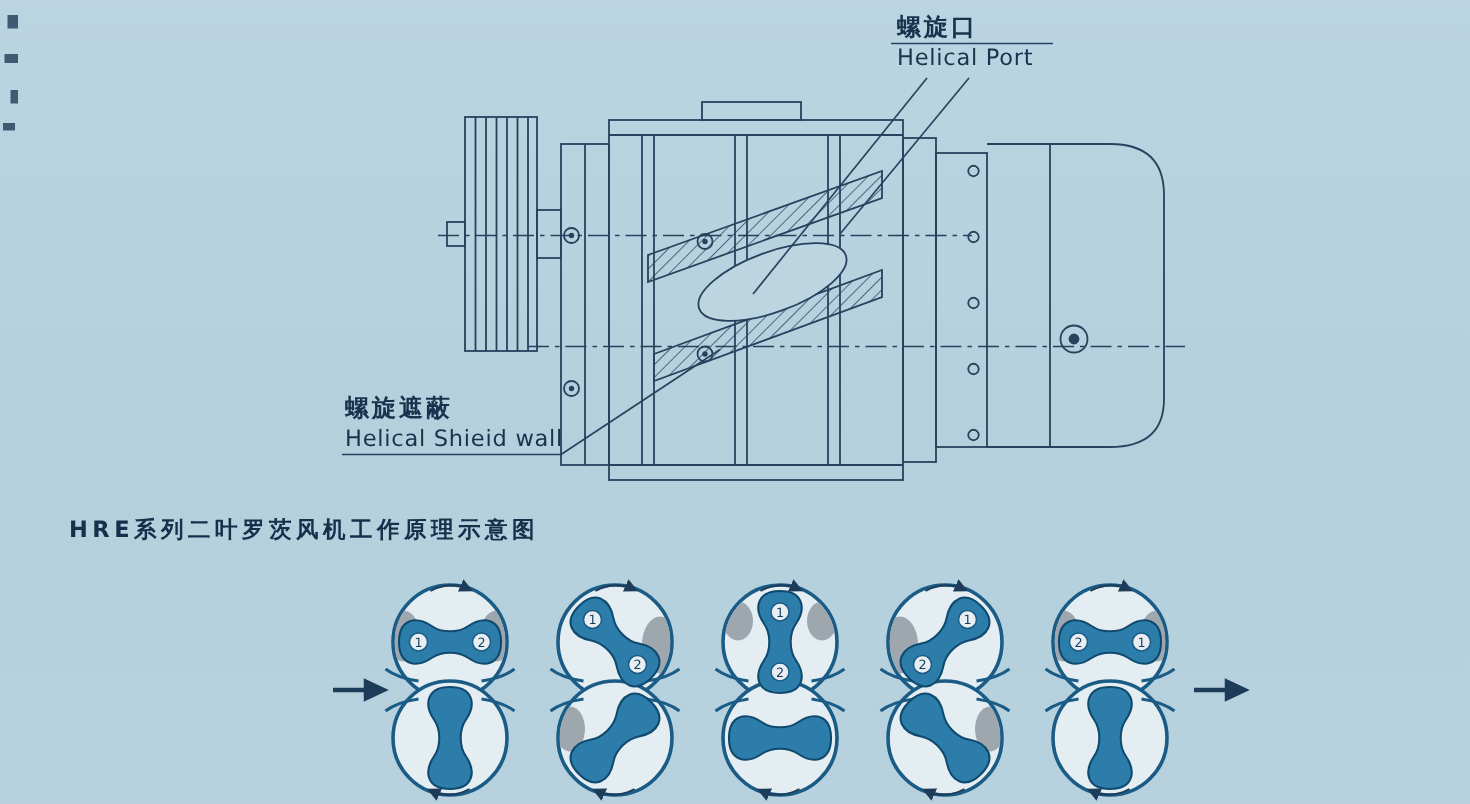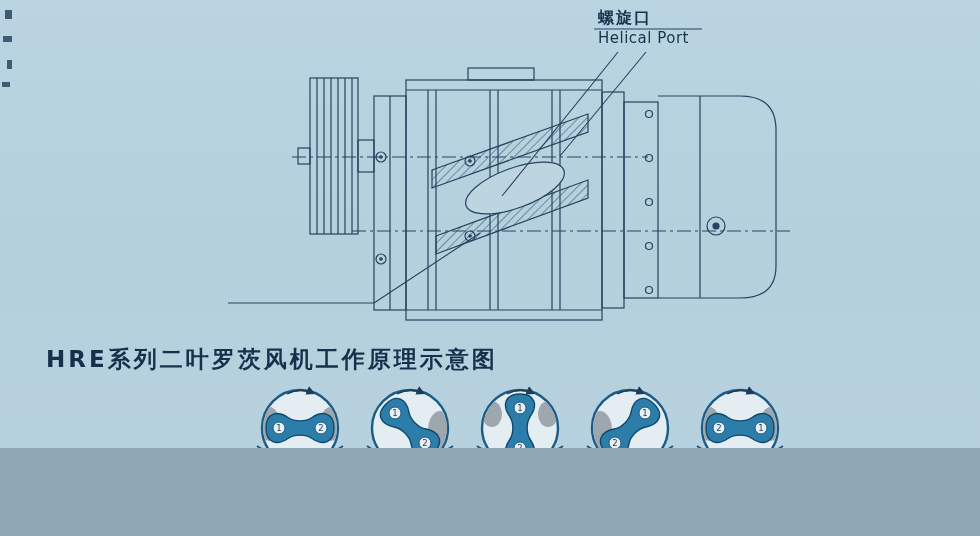--- a/index.html
+++ b/index.html
@@ -1,26 +1,26 @@
 <!DOCTYPE html>
 <html><head>
 <meta charset="utf-8">
 <style>
   html,body{margin:0;padding:0;background:#8fa8b5;}
   .canvas{
-    position:relative;width:980px;height:448px;overflow:hidden;
+    position:relative;width:980px;height:536px;overflow:hidden;
     background:linear-gradient(180deg,#bad5e1 0%,#b4d0dd 55%,#b7d2de 100%);
     font-family:"DejaVu Sans","Liberation Sans",sans-serif;
   }
   .layer{position:absolute;left:0;top:0;}
   .anno{position:absolute;color:#17334e;line-height:1.3;}
   .anno .cn{font-size:16px;font-weight:700;letter-spacing:2px;}
   .anno .en{font-size:15px;font-weight:400;letter-spacing:0.5px;text-align:center;}
   .title{
-    position:absolute;left:46px;top:344px;font-size:23px;font-weight:700;
+    position:absolute;left:46px;top:344px;font-size:15px;font-weight:700;
     color:#14304a;letter-spacing:3px;font-family:"DejaVu Sans","Liberation Sans",sans-serif;
   }
   .stages{position:absolute;left:245px;top:380px;display:flex;}
   .shell{fill:#e4edf2;stroke:#1b5c86;stroke-width:2.4;}
   .lip{fill:none;stroke:#1b5c86;stroke-width:2;}
   .rotor{fill:#2d7dab;stroke:#0f4a6e;stroke-width:1.4;}
   .gray{fill:#9ea7ae;}
   .rot-arrow{fill:none;stroke:#1d3c59;stroke-width:1.3;}
   .mk{fill:#e8eef2;stroke:#1b5c86;stroke-width:1;}
   .mkt{font-size:8.5px;fill:#123d5c;text-anchor:middle;font-family:"DejaVu Sans",sans-serif;}
@@ -140,20 +140,24 @@
       <line x1="796" y1="460" x2="817" y2="460" stroke-width="3"></line>
       <polygon points="817,453 832,460 817,467"></polygon>
     </g>
   </svg>
 
   <div class="anno" style="left:598px;top:8px;">
     <div class="cn">螺旋口</div>
     <div class="en">Helical Port</div>
   </div>
 
+  <div class="anno" style="left:230px;top:262px;">
+    <div class="cn">螺旋遮蔽</div>
+    <div class="en">Helical Shieid wall</div>
+  </div>
 
   <div class="title">HRE系列二叶罗茨风机工作原理示意图</div>
 
   <div class="stages">
 
     <svg width="110" height="158" viewBox="0 0 110 158">
       <g>
         <circle class="shell" cx="55" cy="48" r="38"></circle>
         <circle class="shell" cx="55" cy="112" r="38"></circle>
         <path class="lip" d="M34,74 Q20,72 12,66"></path>

